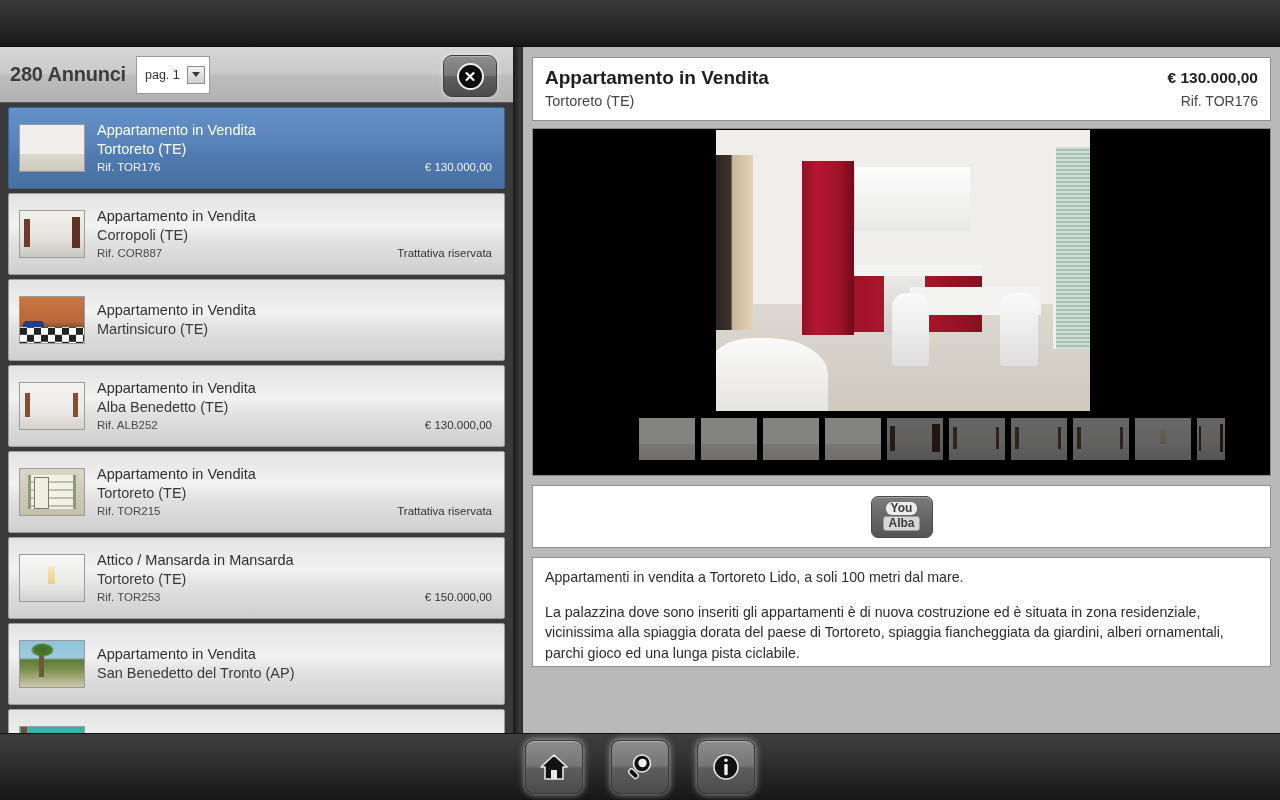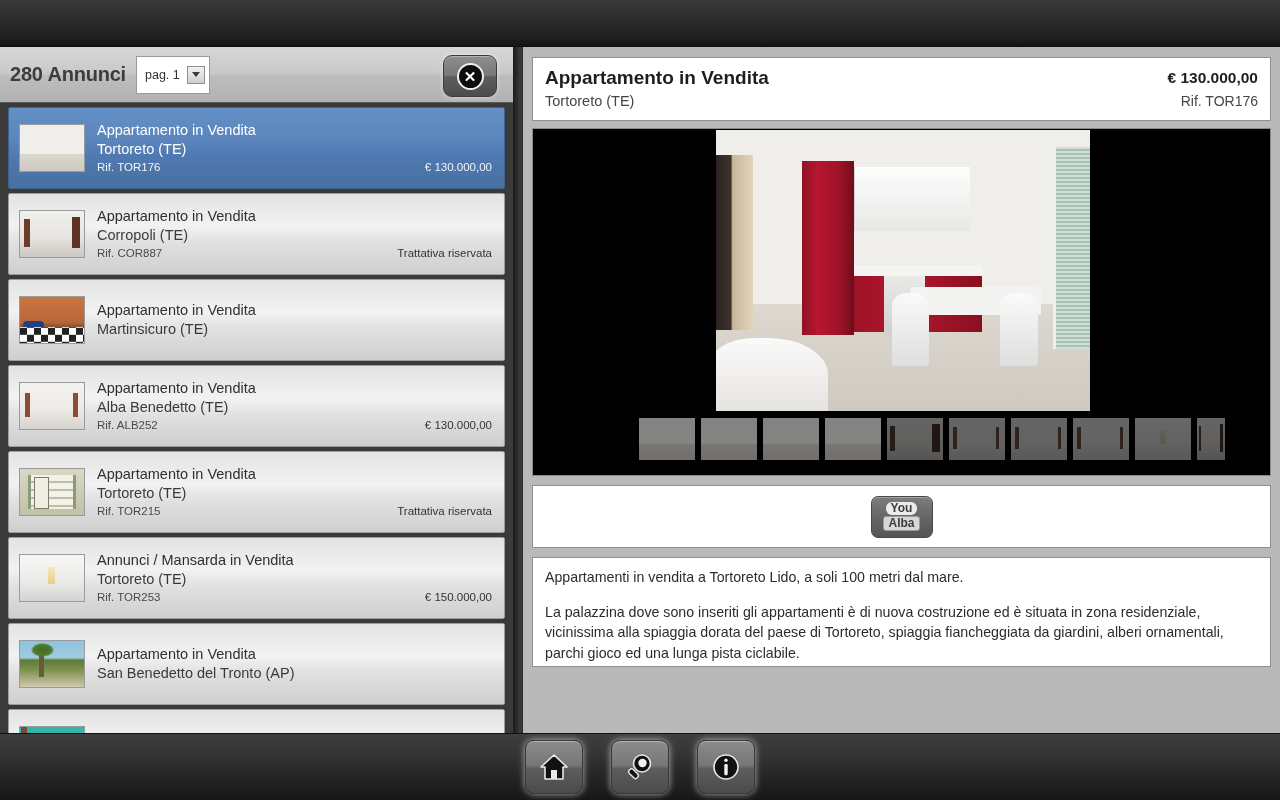--- a/index.html
+++ b/index.html
@@ -382,21 +382,21 @@
                 <span class="li-ref">Rif. TOR215</span>
                 <span class="li-price">Trattativa riservata</span>
               </div>
             </div>
           </div>
           <div class="list-item">
             <div class="li-thumb">
               <div class="ph ph-mansarda"></div>
             </div>
             <div class="li-body">
-              <div class="li-title">Annunci / Mansarda in Vendita</div>
+              <div class="li-title">Attico / Mansarda in Mansarda</div>
               <div class="li-city">Tortoreto (TE)</div>
               <div class="li-row3">
                 <span class="li-ref">Rif. TOR253</span>
                 <span class="li-price">€ 150.000,00</span>
               </div>
             </div>
           </div>
           <div class="list-item">
             <div class="li-thumb">
               <div class="ph ph-palme"></div>

